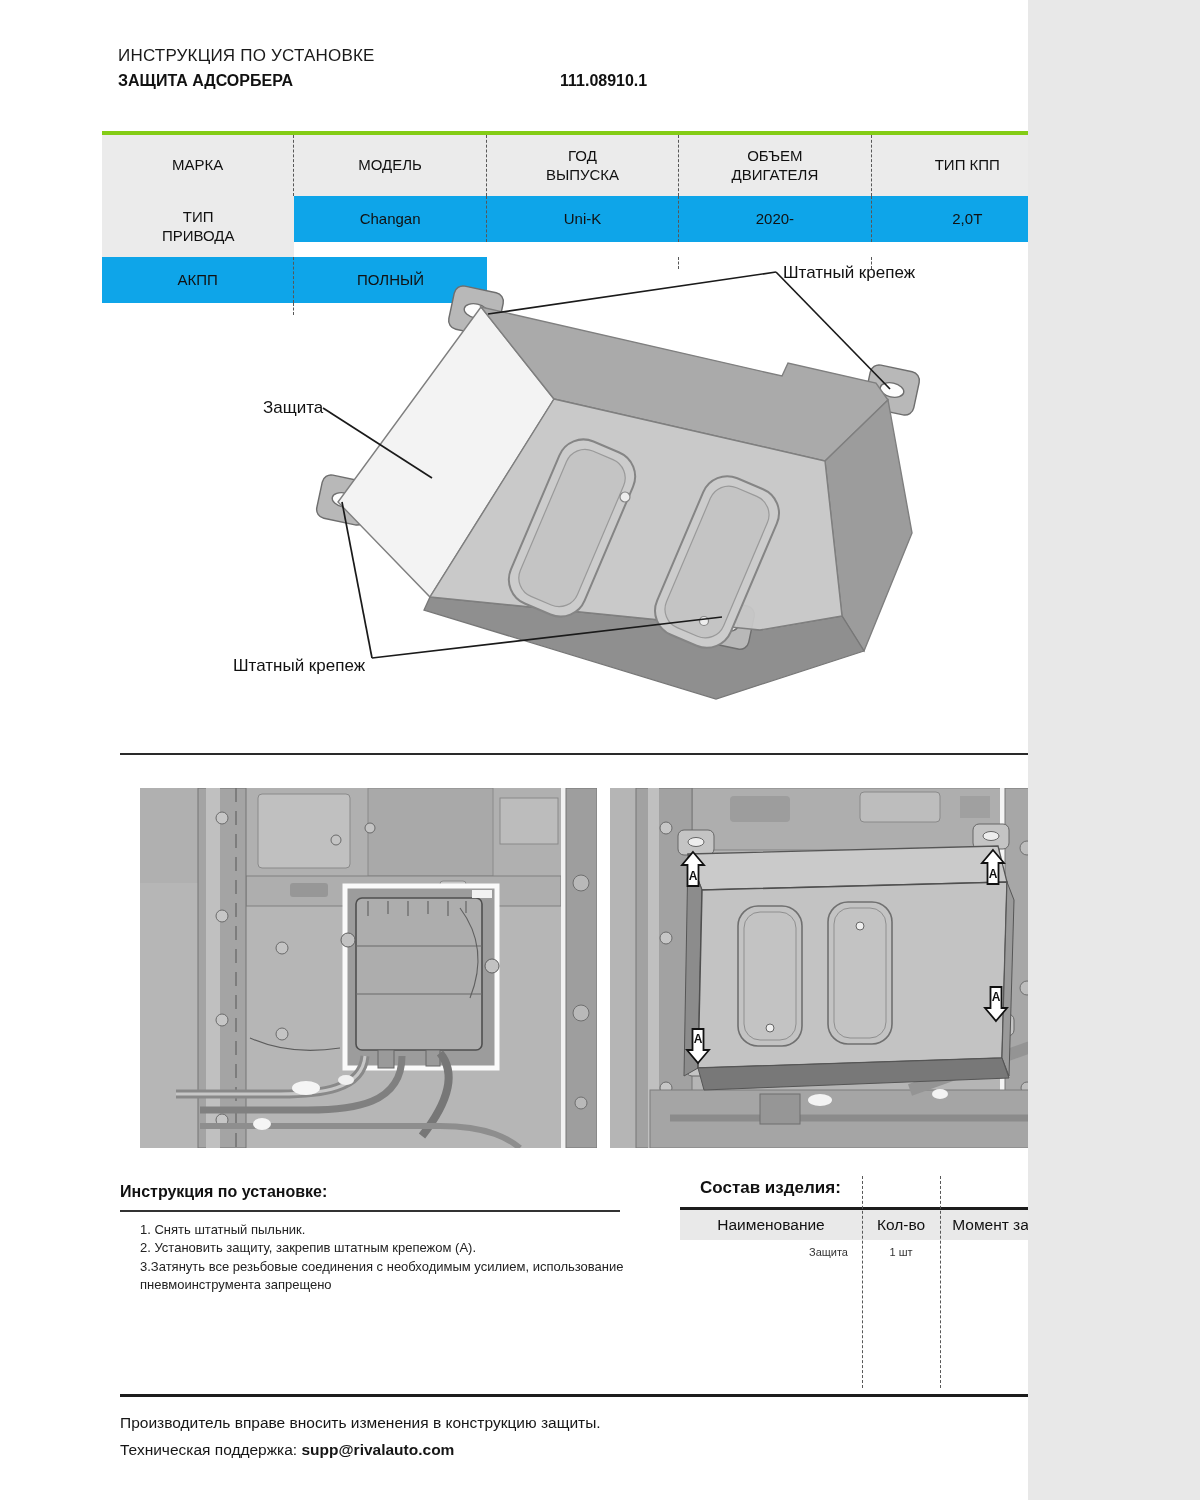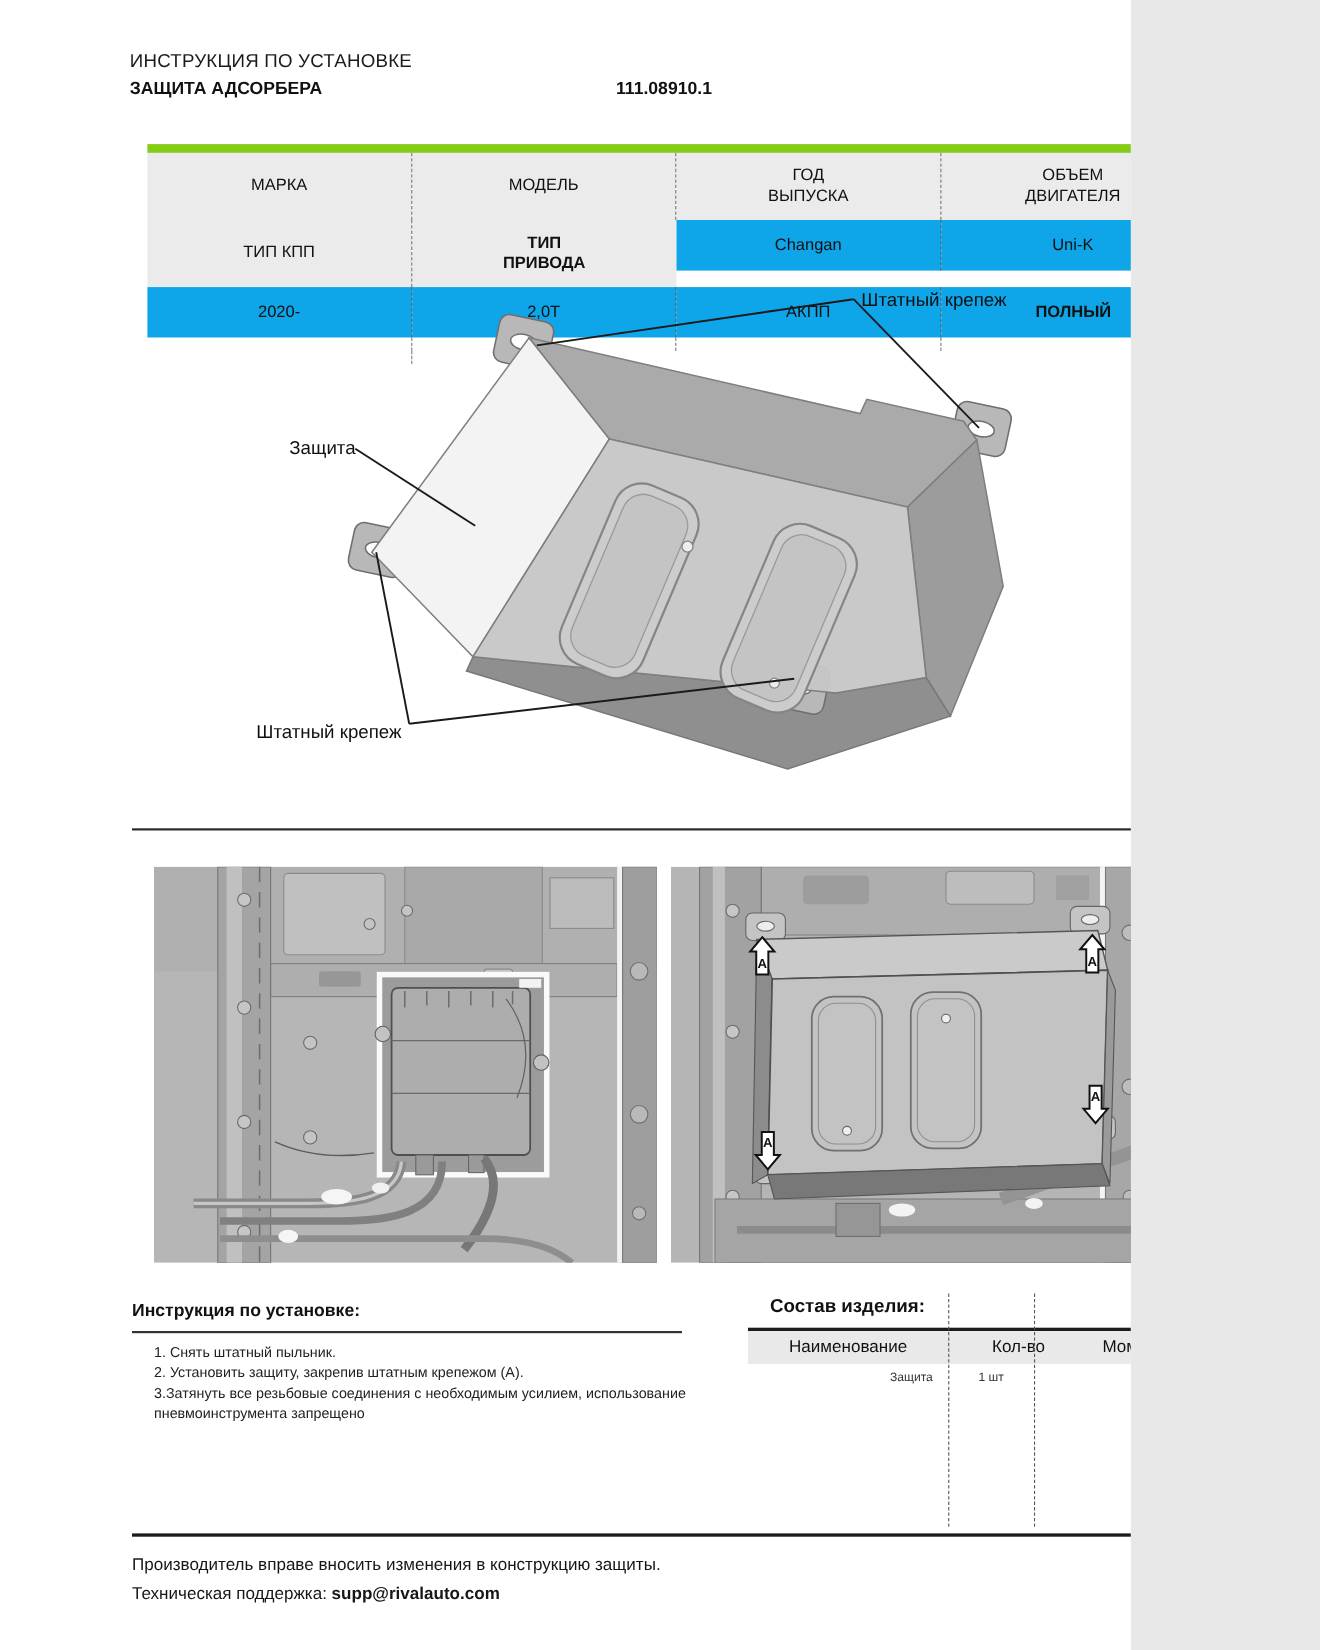--- a/index.html
+++ b/index.html
@@ -4,46 +4,46 @@
 <style>
   html,body{margin:0;padding:0;background:#e8e8e8;}
   .page{position:relative;width:1028px;height:1500px;background:#ffffff;
         font-family:"Liberation Sans",sans-serif;color:#111;overflow:hidden;}
   
   .hdr{position:absolute;left:118px;top:46px;width:964px;}
   .hdr-line1{font-size:17px;color:#1a1a1a;letter-spacing:.2px;}
   .hdr-line2{position:relative;margin-top:6px;font-size:16px;font-weight:bold;color:#111;}
   .part-no{position:absolute;left:442px;top:0;font-weight:bold;}
   
-  .spec{position:absolute;left:134px;top:131px;width:962px;border-top:8px solid #84cc16;
-        display:grid;grid-template-columns:repeat(4,1fr);}
+  .spec{position:absolute;left:102px;top:131px;width:962px;border-top:4px solid #84cc16;
+        display:grid;grid-template-columns:repeat(5,1fr);}
   .sc{border-right:1.6px dashed #575757;display:flex;align-items:center;justify-content:center;
       text-align:center;font-size:15px;line-height:1.25;}
-  .sc.lastcol{border-right:none;font-weight:bold;}
+  .sc.lastcol{border-right:none;}
   .sc.h{background:#ebebeb;height:61px;}
   .sc.h span{display:inline-block;max-width:100px;}
   .sc.v{height:46px;background:#0ea5e9;}
   .sc.sp{height:12px;background:#fff;}
   
   .drawing{position:absolute;left:120px;top:250px;}
   .sep1{position:absolute;left:120px;top:753px;width:962px;border-top:2.6px solid #2a2a2a;}
   .photoL{position:absolute;left:140px;top:788px;}
   .photoR{position:absolute;left:610px;top:788px;}
   
   .instr{position:absolute;left:120px;top:1183px;width:545px;}
   .instr-title{font-size:16px;font-weight:bold;}
   .instr-rule{width:500px;border-bottom:2.4px solid #333;margin-top:9px;}
   .steps{margin-top:9px;font-size:13px;line-height:1.42;color:#222;width:540px;margin-left:20px;}
   
   .comp{position:absolute;left:680px;top:1176px;width:402px;height:212px;}
   .comp-title{position:absolute;left:20px;top:2px;font-size:17px;font-weight:bold;}
   .comp-dash{position:absolute;top:0;height:212px;border-left:1.7px dashed #575757;}
   .comp-dash.d1{left:182px;} .comp-dash.d2{left:260px;}
   .comp-table{position:absolute;left:0;top:31px;width:402px;border-top:3px solid #1c1c1c;}
-  .comp-hrow{display:grid;grid-template-columns:182px 78px 142px;background:#e9e9e9;height:30px;gap:25px;}
+  .comp-hrow{display:grid;grid-template-columns:182px 78px 142px;background:#e9e9e9;height:30px;}
   .comp-hc{display:flex;align-items:center;justify-content:center;font-size:15.5px;}
   .comp-vrow{display:grid;grid-template-columns:182px 78px 142px;height:24px;}
   .comp-vc{font-size:11px;color:#333;display:flex;align-items:center;justify-content:center;}
   .comp-vc.name{justify-content:flex-end;padding-right:14px;}
   
   .footline{position:absolute;left:120px;top:1394px;width:962px;border-top:3px solid #1c1c1c;}
   .foot{position:absolute;left:120px;top:1410px;font-size:15.5px;line-height:1.72;color:#161616;}
   .foot b{font-weight:bold;}
   
   .tab{fill:#b8b8b8;stroke:#6e6e6e;stroke-width:1.4;}

